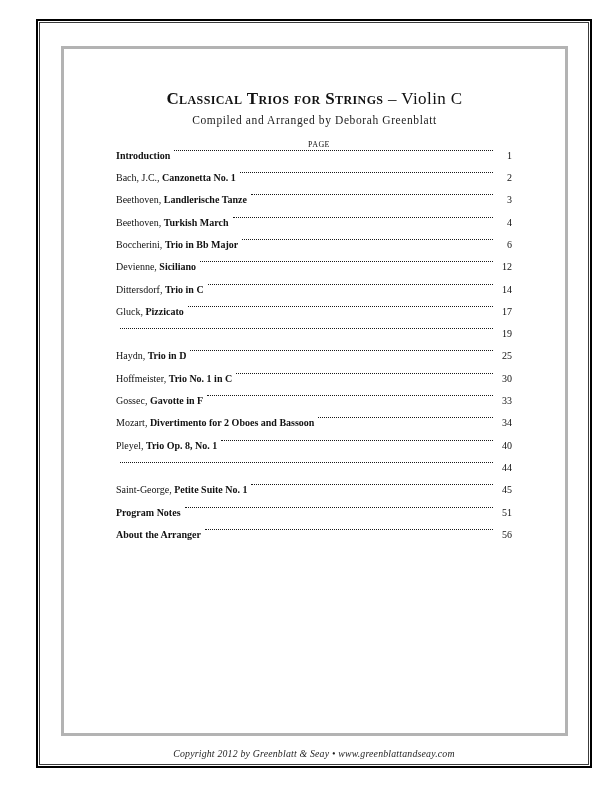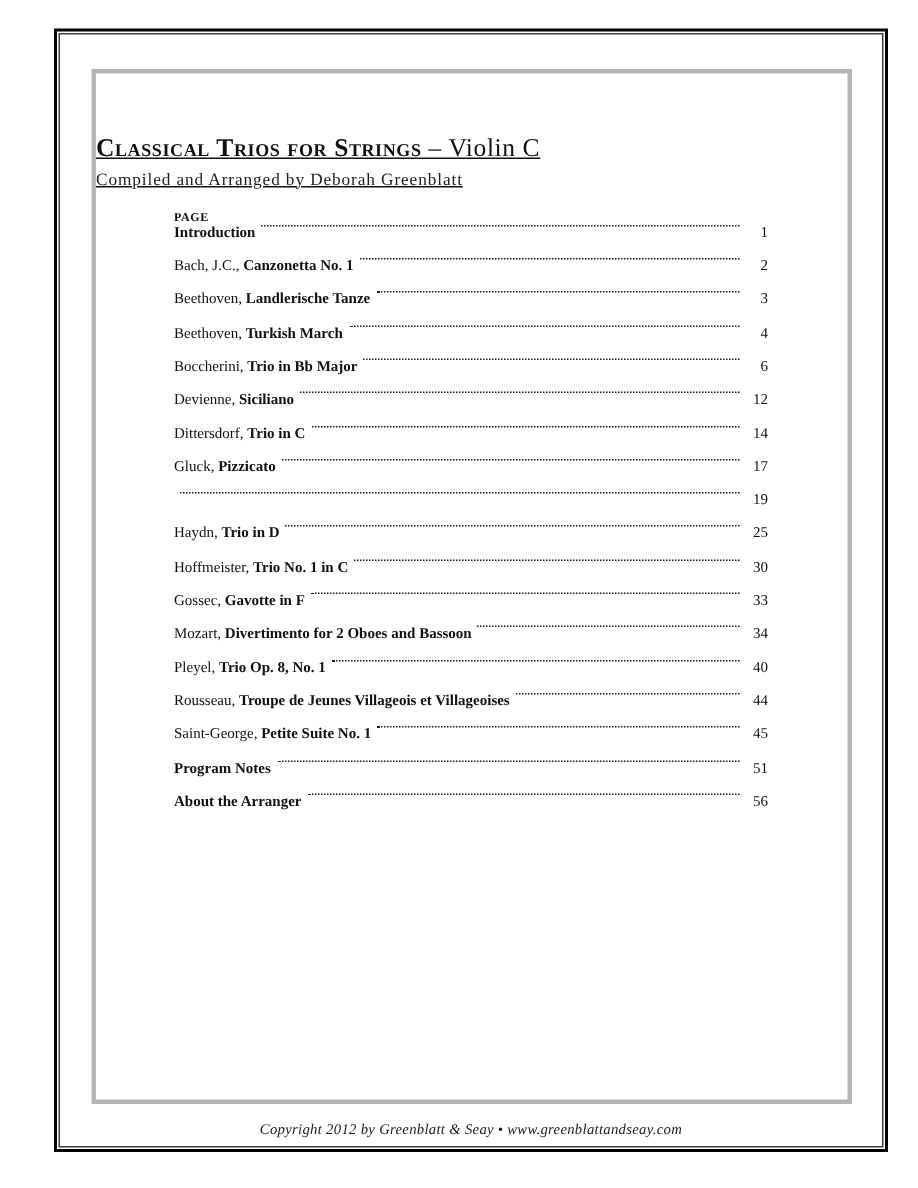--- a/index.html
+++ b/index.html
@@ -30,23 +30,22 @@
   
   .content-box {
     position: absolute;
     left: 21px; top: 23px; right: 20px;
     height: 690px;
     border: 3px solid #b3b3b3;
     background: #ffffff;
   }
   .title-block {
     margin-top: 40px;
-    text-align: left;
+    text-align: center;
     line-height: 1.15;
-    text-decoration: underline;
   }
   .doc-title {
     font-size: 17px;
     letter-spacing: 0.4px;
     white-space: nowrap;
   }
   .t-main {
     font-variant: small-caps;
     font-weight: bold;
   }
@@ -56,24 +55,24 @@
   .doc-subtitle {
     margin-top: 5px;
     font-size: 11.5px;
     letter-spacing: 0.6px;
     color: #1c1c1c;
   }
   .toc {
     margin: 13px 53px 0 52px;
   }
   .page-col-label {
-    text-align: left;
+    text-align: center;
     margin-right: -10px;
     font-size: 8px;
-    font-weight: bold;
+    font-weight: normal;
     letter-spacing: 0.4px;
     margin-bottom: 1px;
   }
   .toc-row {
     display: flex;
     align-items: flex-start;
     height: 22.3px;
     font-size: 10px;
     white-space: nowrap;
   }
@@ -192,21 +191,20 @@
     <span class="toc-page">34</span>
   </div>
 
   <div class="toc-row">
     <span class="toc-label"><span class="toc-prefix">Pleyel, </span><span class="toc-title">Trio Op. 8, No. 1</span></span>
     <span class="toc-leader"></span>
     <span class="toc-page">40</span>
   </div>
 
   <div class="toc-row">
-    <span class="toc-label"><span class="toc-prefix">Rousseau, </span><span class="toc-title">Troupe de Jeunes Villageois et Villageoises</span></span>
     <span class="toc-leader"></span>
     <span class="toc-page">44</span>
   </div>
 
   <div class="toc-row">
     <span class="toc-label"><span class="toc-prefix">Saint-George, </span><span class="toc-title">Petite Suite No. 1</span></span>
     <span class="toc-leader"></span>
     <span class="toc-page">45</span>
   </div>
 

